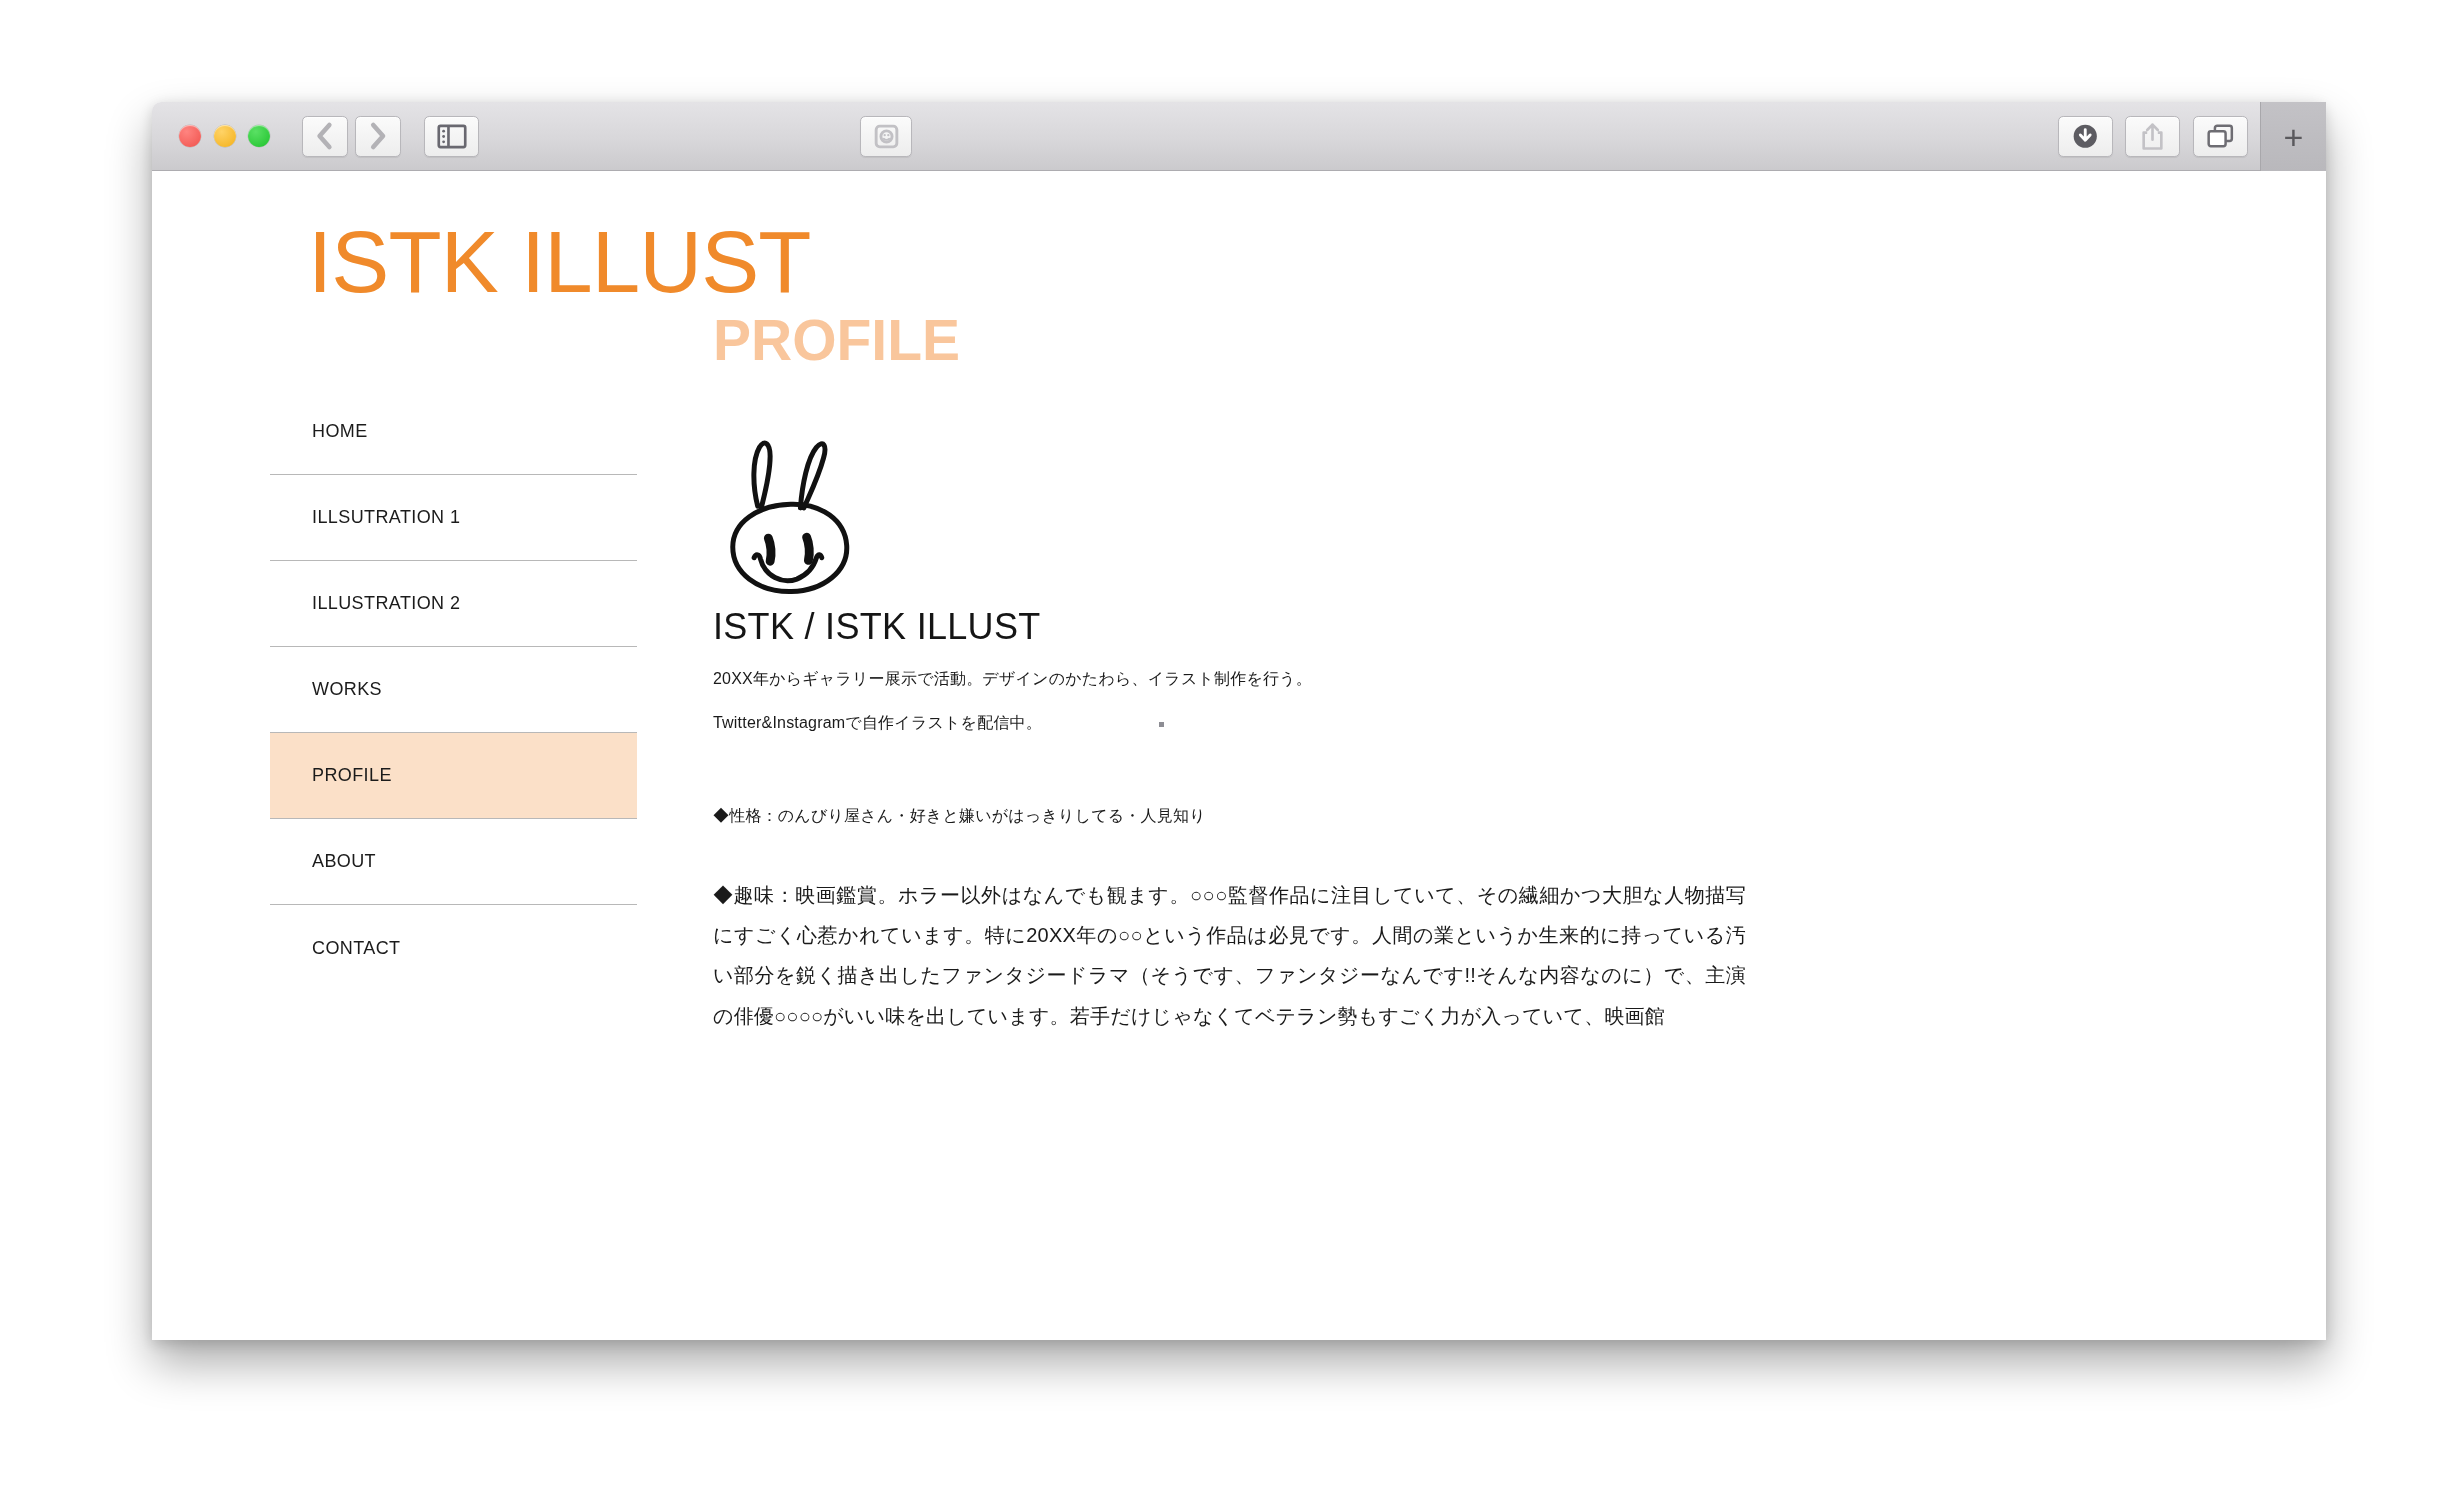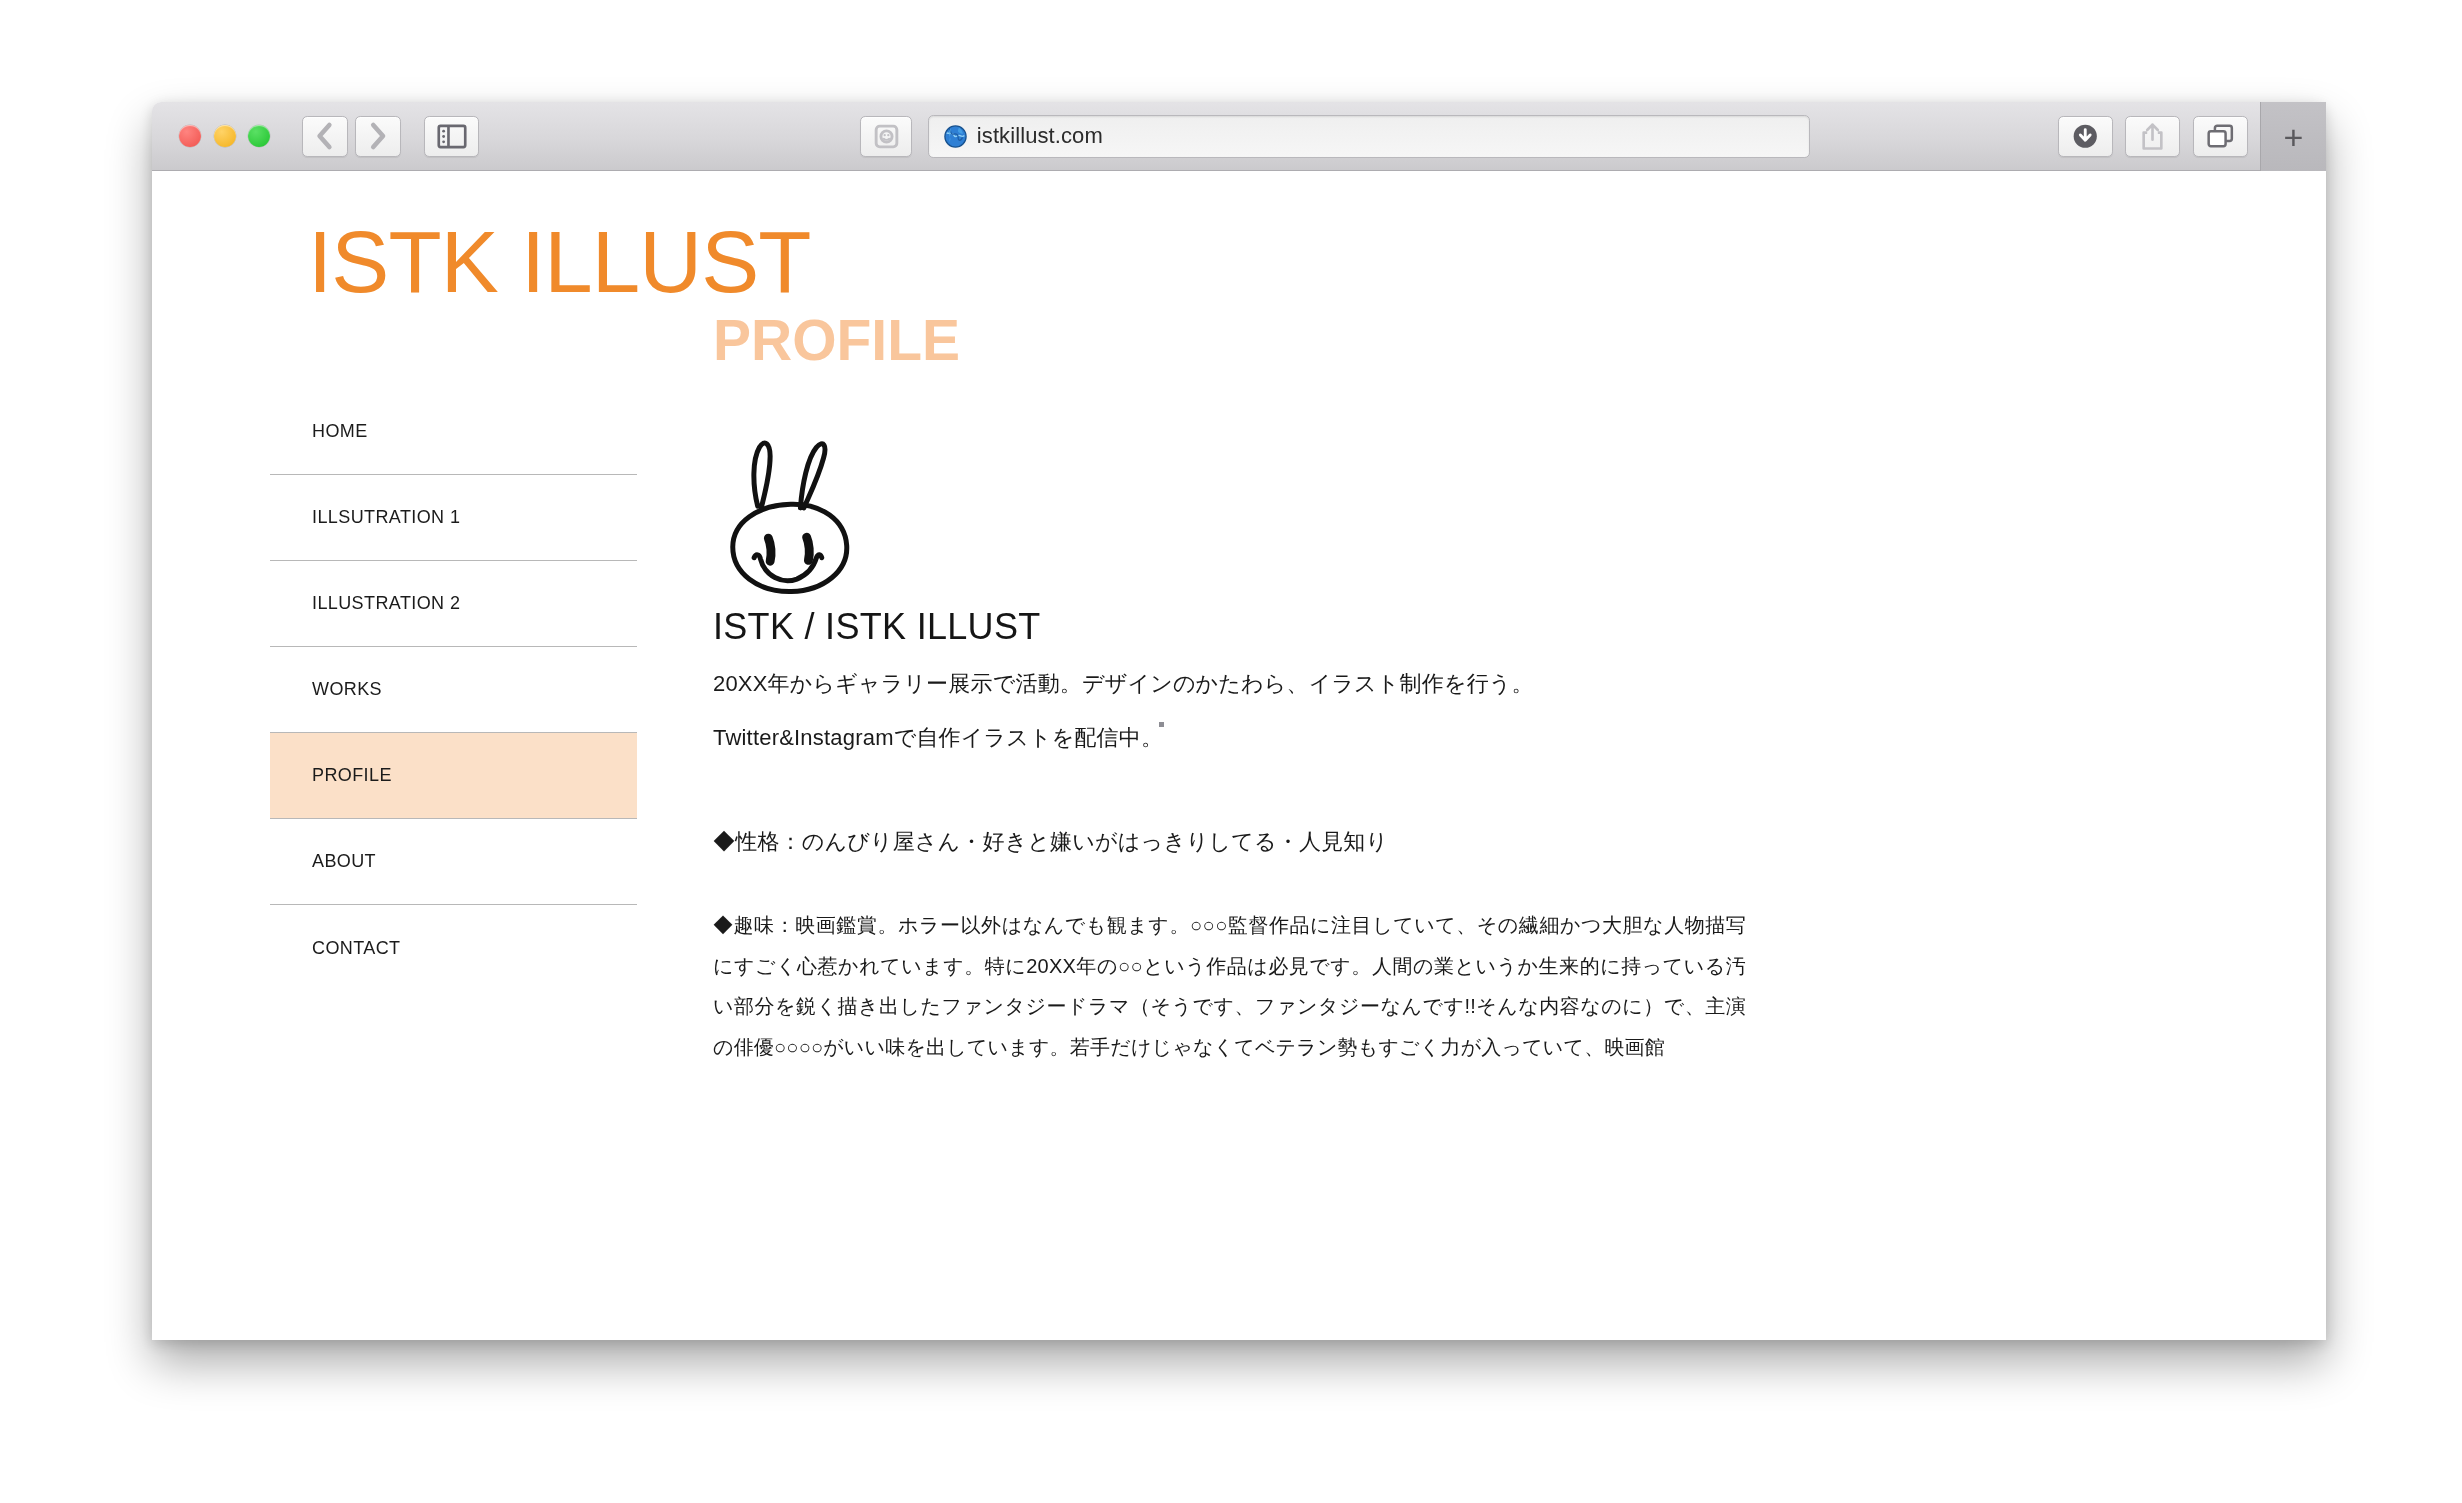--- a/index.html
+++ b/index.html
@@ -191,21 +191,21 @@
 
   #profile-name {
     font-size: 36px;
     color: #151515;
     letter-spacing: 0.3px;
     line-height: 1.25;
   }
 
   .body-line {
     margin-top: 16px;
-    font-size: 22px;
+    font-size: 16px;
     line-height: 1.72;
     color: #1a1a1a;
     letter-spacing: 0.2px;
   }
   .body-para {
     margin-top: 45px;
     font-size: 20px;
     line-height: 2.02;
     color: #1a1a1a;
     letter-spacing: 0.2px;
@@ -263,31 +263,20 @@
       <div class="tb-btn" id="reader-button" style="position:absolute;left:708px;">
         <svg width="27" height="27" viewBox="0 0 30 30">
           <rect x="3.5" y="3.5" width="23" height="23" rx="4" fill="none" stroke="#c2c1c5" stroke-width="3.2"></rect>
           <circle cx="15" cy="15" r="6.2" fill="none" stroke="#c2c1c5" stroke-width="3.2"></circle>
           <circle cx="13" cy="13.4" r="1.3" fill="#c2c1c5"></circle>
           <circle cx="17" cy="13.4" r="1.3" fill="#c2c1c5"></circle>
           <path d="M12 17.6c1.6 1.4 4.4 1.4 6 0" fill="none" stroke="#c2c1c5" stroke-width="2.2" stroke-linecap="round"></path>
         </svg>
       </div>
 
-      <div id="url-field">
-        <svg id="favicon-globe" viewBox="0 0 26 26">
-          <circle cx="13" cy="13" r="12" fill="#2e7fd4"></circle>
-          <path d="M3 9c3 1 5 0 7 1s1 3 3 3 3-2 5-1 4 1 5 0" fill="none" stroke="#8fd0f5" stroke-width="1.6"></path>
-          <path d="M6 4c2 3 1 5 3 6s4-1 6 1 0 5 2 6 3-1 4-3" fill="none" stroke="#1d5fa8" stroke-width="1.5"></path>
-          <ellipse cx="13" cy="13" rx="12" ry="12" fill="none" stroke="#18528f" stroke-width="1.4"></ellipse>
-          <path d="M8 3.5c-2.6 2.6-3.2 6.4-1.6 9.6 1.2 2.4 1 4.4-.4 6.2" fill="#5cb3ef" opacity=".65"></path>
-          <path d="M17 2.8c2.4 1.6 4 4.2 4.4 7-1.8.4-3.2-.2-4.6-1.2-1.6-1.2-1-3.8.2-5.8z" fill="#49a5e8" opacity=".8"></path>
-        </svg>
-        <span id="url-text">istkillust.com</span>
-      </div>
 
       <div id="toolbar-right">
         <div class="tb-btn">
           <svg width="28.5" height="28.5" viewBox="0 0 32 32">
             <circle cx="16" cy="16" r="13" fill="#5d5c62"></circle>
             <path d="M16 8.5v11M10.5 14.5 16 20.5l5.5-6" fill="none" stroke="#fff" stroke-width="3.2" stroke-linecap="round" stroke-linejoin="round"></path>
           </svg>
         </div>
         <div class="tb-btn">
           <svg width="25" height="30" viewBox="0 0 28 34">

